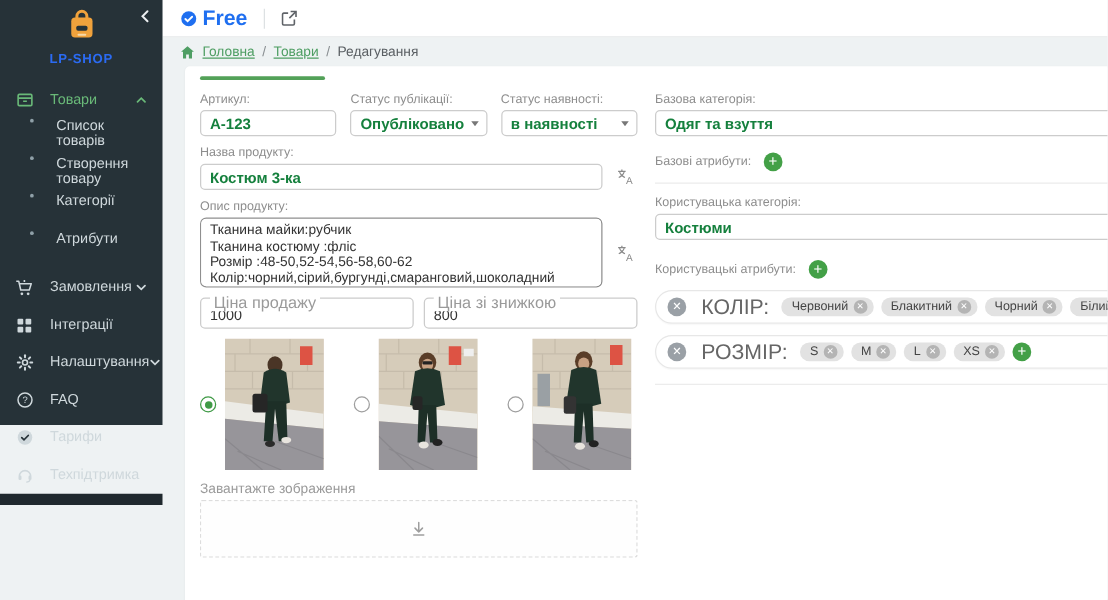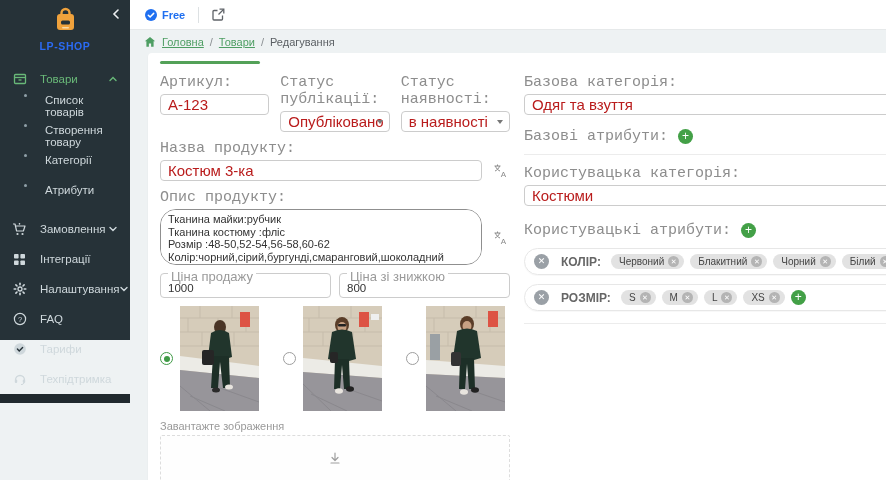--- a/index.html
+++ b/index.html
@@ -17,50 +17,50 @@
   .sb-item.active { color:#69b978; }
   .sb-item .chev { margin-left:auto; display:flex; }
   .sb-sub { display:flex; align-items:flex-start; height:30px; padding:0 12px 0 24px; font-size:11.5px; cursor:pointer; color:#cfd8dc; }
   .sb-sub .dot { width:3px; height:3px; border-radius:50%; background:#8fa0a8; margin-right:18px; flex-shrink:0; }
   .sb-footer { padding-bottom:4px; }
   .sb-band { height:9px; background:#20292e; }
 
   
   .main { flex:1; display:flex; flex-direction:column; height:480px; background:#eef2f3; }
   .topbar { height:30px; background:#fff; border-bottom:1px solid #e6e9ea; display:flex; align-items:center; padding:0 14px; }
-  .free-badge { display:flex; align-items:center; gap:4px; color:#1f6ff0; font-weight:bold; font-size:11px; }
+  .free-badge { display:flex; align-items:center; gap:4px; color:#1f6ff0; font-weight:bold; font-size:17px; }
   .tb-divider { width:1px; height:16px; background:#dde1e3; margin:0 13px; }
   .icon-btn { display:flex; align-items:center; justify-content:center; cursor:pointer; color:#5f6368; }
   .caret-down { width:0; height:0; border-left:3.5px solid transparent; border-right:3.5px solid transparent; border-top:4px solid #777; }
 
   .crumbs { display:flex; align-items:center; gap:6px; font-size:11px; padding:6px 0 4px 14px; color:#8a8f92; }
   .crumb-link { color:#4e9e63; text-decoration:underline; cursor:pointer; }
   .crumb-current { color:#5a5f63; }
 
   
   .card { flex:1; margin:1px 18px 0 18px; background:#fff; border-radius:4px 4px 0 0; box-shadow:0 1px 2px rgba(0,0,0,0.06); padding:8px 12px 0 12px; overflow:hidden; }
   .tab-indicator { width:100px; height:3px; background:#53a158; border-radius:2px; margin-bottom:10px; }
   .cols { display:flex; gap:14px; }
   .col-left { width:350px; min-width:350px; }
   .col-right { flex:1; }
 
-  .f-label { font-size:15px; color:#8d8d8d; margin-bottom:3px;font-family:Liberation Mono, monospace; }
-  .f-input { width:100%; height:21px; border:1px solid #ccc; border-radius:4px; padding:0 7px; font-size:15px; color:#b91c1c; font-family:"Liberation Sans",sans-serif; background:#fff; outline:none; }
+  .f-label { font-size:10px; color:#8d8d8d; margin-bottom:3px; }
+  .f-input { width:100%; height:21px; border:1px solid #ccc; border-radius:4px; padding:0 7px; font-size:12px; color:#15803d; font-family:"Liberation Sans",sans-serif; background:#fff; outline:none;font-weight:bold; }
   .f-select { position:relative; }
   .f-select .f-input { padding-right:18px; display:flex; align-items:center; cursor:pointer; }
   .f-select .caret-down { position:absolute; right:7px; top:9px; }
   .row3 { display:flex; gap:11px; }
   .row3 > div { flex:1; min-width:0; }
   .mt { margin-top:8px; }
 
   .with-icon { display:flex; align-items:center; gap:8px; }
   .with-icon .grow { flex:1; }
   .translate-btn { width:20px; height:20px; display:flex; align-items:center; justify-content:center; cursor:pointer; flex-shrink:0; }
 
-  .f-textarea { width:100%; height:56px; border:1px solid #8f8f8f; border-radius:16px; padding:3px 7px; font-size:11px; line-height:12.5px; color:#333; font-family:"Liberation Sans",sans-serif; resize:none; outline:none; }
+  .f-textarea { width:100%; height:56px; border:1px solid #8f8f8f; border-radius:5px; padding:3px 7px; font-size:11px; line-height:12.5px; color:#333; font-family:"Liberation Sans",sans-serif; resize:none; outline:none; }
 
   .price-row { display:flex; gap:8px; }
   .price-field { position:relative; flex:1; border:1px solid #ccc; border-radius:4px; height:25px; display:flex; align-items:flex-end; }
   .price-field input { border:none; outline:none; width:100%; font-size:11.5px; color:#333; padding:0 7px 3px 7px; font-family:"Liberation Sans",sans-serif; background:transparent; }
   .price-float { position:absolute; top:-5px; left:7px; background:#fff; padding:0 3px; font-size:13px; color:#9a9a9a; }
 
   .thumbs { display:flex; align-items:center; margin-top:4px; }
   .thumb-group { display:flex; align-items:center; gap:7px; margin-right:24px; }
   .radio { width:13px; height:13px; border-radius:50%; border:1.5px solid #9e9e9e; position:relative; cursor:pointer; flex-shrink:0; background:#fff; }
   .radio.checked { border-color:#3f9a46; }
@@ -69,21 +69,21 @@
 
   .upload-label { font-size:11px; color:#9a9a9a; margin-top:9px; margin-bottom:3px; }
   .upload-box { height:46px; border:1px dashed #ddd; border-radius:2px; background:#fefefe; display:flex; align-items:center; justify-content:center; cursor:pointer; }
 
   .attr-head { display:flex; align-items:center; gap:10px; margin-top:13px; }
   .plus-btn { width:15px; height:15px; border-radius:50%; background:#43a047; color:#fff; font-size:12px; line-height:14px; text-align:center; cursor:pointer; flex-shrink:0; }
   .hr { border-top:1px solid #ececec; margin-top:9px; }
 
   .pill-row { display:flex; align-items:center; height:27px; border:1px solid #e7e7e7; border-radius:15px; padding:0 9px; margin-top:9px; box-shadow:0 1px 1px rgba(0,0,0,0.03); }
   .x-circle { width:15px; height:15px; border-radius:50%; background:#9aa0a6; color:#fff; font-size:9px; line-height:15px; text-align:center; cursor:pointer; flex-shrink:0; }
-  .pill-name { font-size:12px; color:#666; margin:0 10px 0 12px; white-space:nowrap;font-weight:bold; }
+  .pill-name { font-size:17px; color:#666; margin:0 10px 0 12px; white-space:nowrap; }
   .chips { display:flex; align-items:center; gap:6px; flex:1; min-width:0; }
   .chip { display:inline-flex; align-items:center; background:#e2e2e2; border-radius:10px; padding:2px 5px 2px 8px; font-size:10px; color:#444; cursor:default; white-space:nowrap; }
   .chip-x { width:11px; height:11px; border-radius:50%; background:#b4b4b4; color:#fff; font-size:7px; line-height:11px; text-align:center; margin-left:4px; cursor:pointer; }
 </style>
 </head>
 <body>
 
 <div class="app">
 
   <aside class="sidebar">

